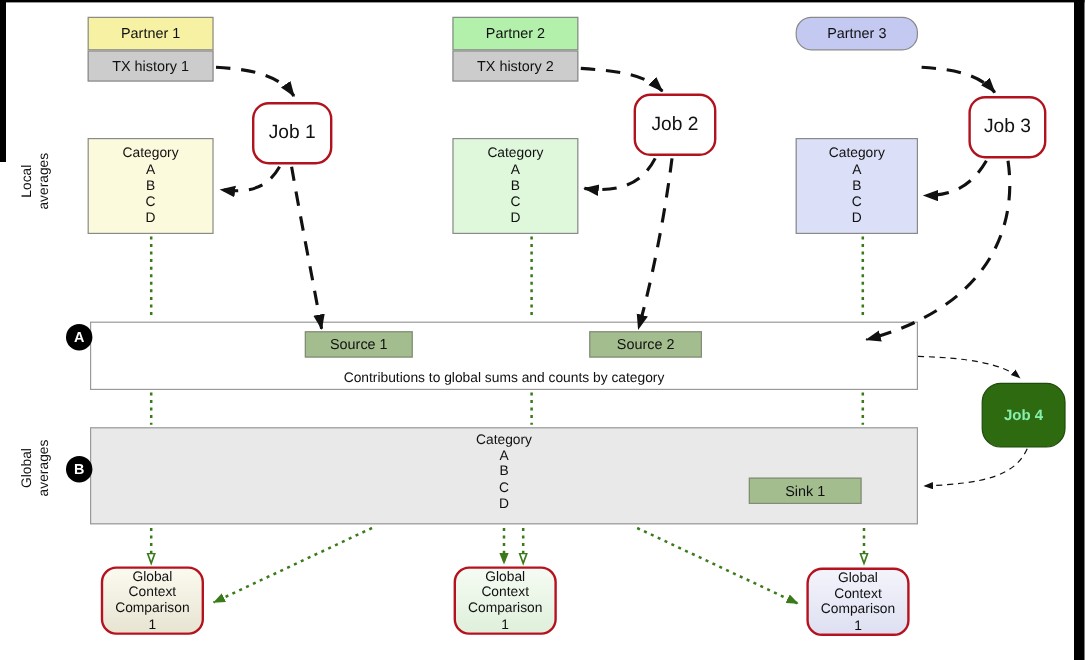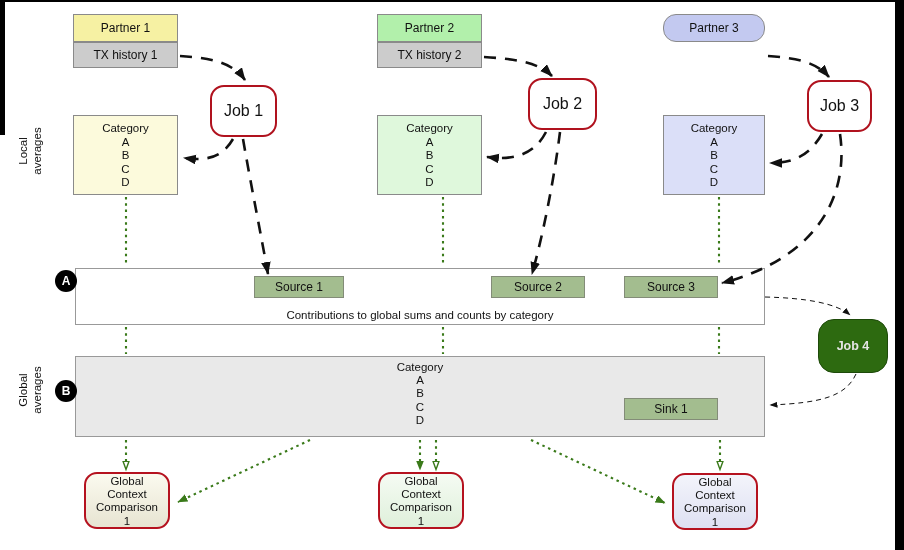--- a/index.html
+++ b/index.html
@@ -27,21 +27,21 @@
   .cat3{left:663px;top:115px;width:102px;height:80px;background:#DBDFF8;}
   .catbox div{margin:0;}
 
   .job{position:absolute;box-sizing:border-box;border:2.5px solid #B0121E;border-radius:14px;
        background:#fff;display:flex;align-items:center;justify-content:center;
        font-size:16px;z-index:2;}
   .job1{left:210px;top:85px;width:67px;height:52px;}
   .job2{left:528px;top:78px;width:69px;height:52px;}
   .job3{left:807px;top:80px;width:65px;height:52px;}
   .job4{position:absolute;left:818px;top:319px;width:70px;height:54px;border-radius:16px;
-        background:#2D6A10;border:1px solid #1E4A0A;color:#e5e5e5;font-weight:bold;
+        background:#2D6A10;border:1px solid #1E4A0A;color:#86efac;font-weight:bold;
         display:flex;align-items:center;justify-content:center;font-size:12.5px;z-index:2;box-sizing:border-box;}
 
   .rowA{position:absolute;left:75px;top:268px;width:690px;height:57px;background:#fff;
         border:1px solid #999;box-sizing:border-box;z-index:2;}
   .rowB{position:absolute;left:75px;top:356px;width:690px;height:81px;background:#E9E9E9;
         border:1px solid #999;box-sizing:border-box;z-index:2;}
   .srcbox{position:absolute;box-sizing:border-box;height:22px;background:#A3BD8F;border:1px solid #838c78;
           display:flex;align-items:center;justify-content:center;font-size:12px;z-index:3;}
   .src1{left:157px;top:7px;width:90px;margin-left:21px;}
   .src2{left:383px;top:7px;width:94px;margin-left:32px;}
@@ -136,23 +136,20 @@
     <div>C</div>
     <div>D</div>
   </div>
 
   <div class="rowA">
     <div class="srcbox src1">
         <span>Source 1</span>
       </div>
     <div class="srcbox src2">
         <span>Source 2</span>
-      </div>
-    <div class="srcbox src3">
-        <span>Source 3</span>
       </div>
     <div class="rowA-caption">Contributions to global sums and counts by category</div>
   </div>
   <div class="marker-circle circleA">
       <span>A</span>
     </div>
 
   <div class="rowB">
     <div class="rowB-cats">
       <div>Category</div>

